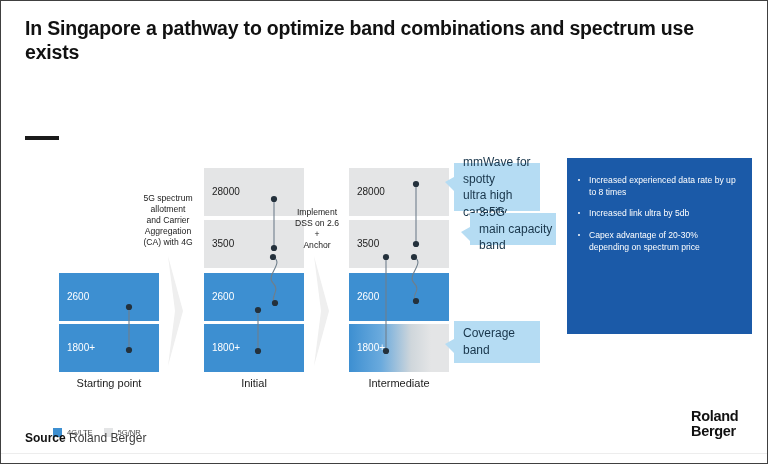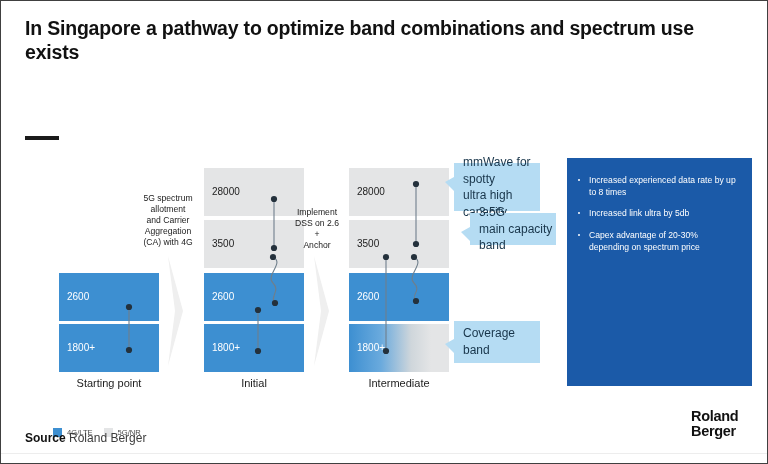--- a/index.html
+++ b/index.html
@@ -37,21 +37,21 @@
 
   
   .callout{position:absolute;background:#b5dcf3;box-sizing:border-box;}
   .callout .ctext{position:absolute;left:9px;top:50%;transform:translateY(-50%);
                   font-size:12px;line-height:1.38;color:#18354a;}
   .callout .tail{position:absolute;left:-9px;top:14px;width:0;height:0;
                  border-top:5px solid transparent;border-bottom:9px solid transparent;
                  border-right:9px solid #b5dcf3;}
 
   
-  #panel{position:absolute;left:566px;top:157px;width:185px;height:228px;background:#1b5aa8;}
+  #panel{position:absolute;left:566px;top:157px;width:185px;height:176px;background:#1b5aa8;}
   #panel ul{list-style:none;margin:0;padding:16px 12px 0 8px;}
   #panel li{position:relative;padding-left:14px;margin-bottom:9px;color:#ffffff;
             font-size:8.6px;line-height:1.42;}
   #panel li:before{content:"";position:absolute;left:3px;top:5px;width:2px;height:2px;
                    background:#ffffff;border-radius:50%;}
 
   
   #legend{position:absolute;left:52px;top:390px;display:flex;align-items:center;gap:5px;margin-top:37px;}
   #legend .sw{width:9px;height:9px;display:inline-block;}
   #legend .sw4{background:#3d8fd1;}

